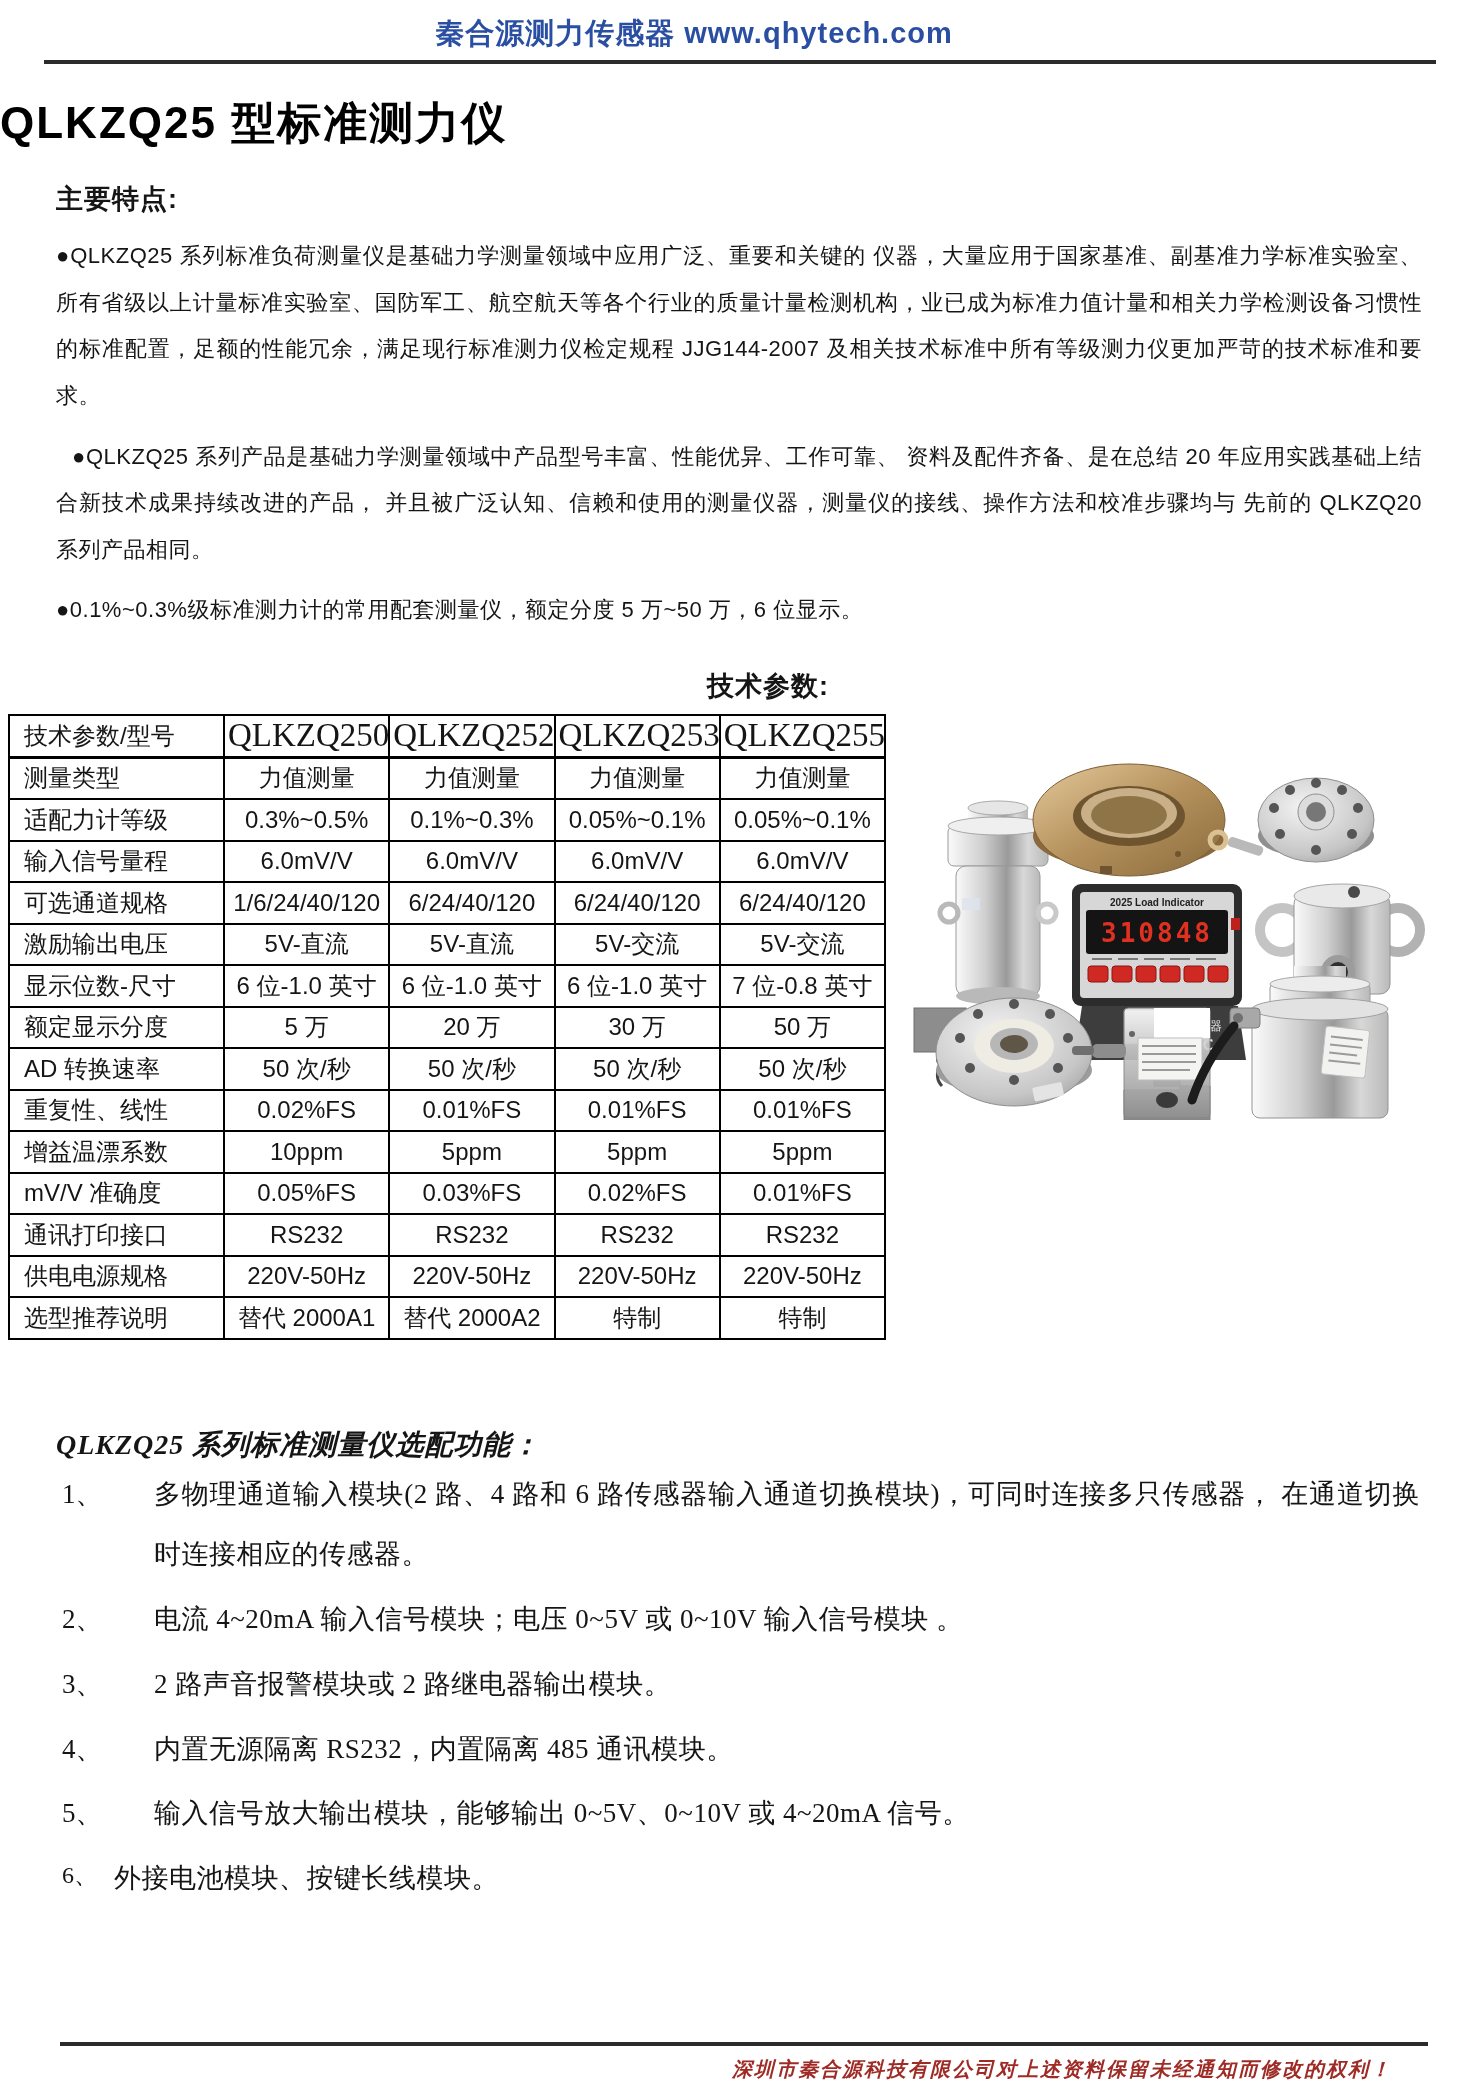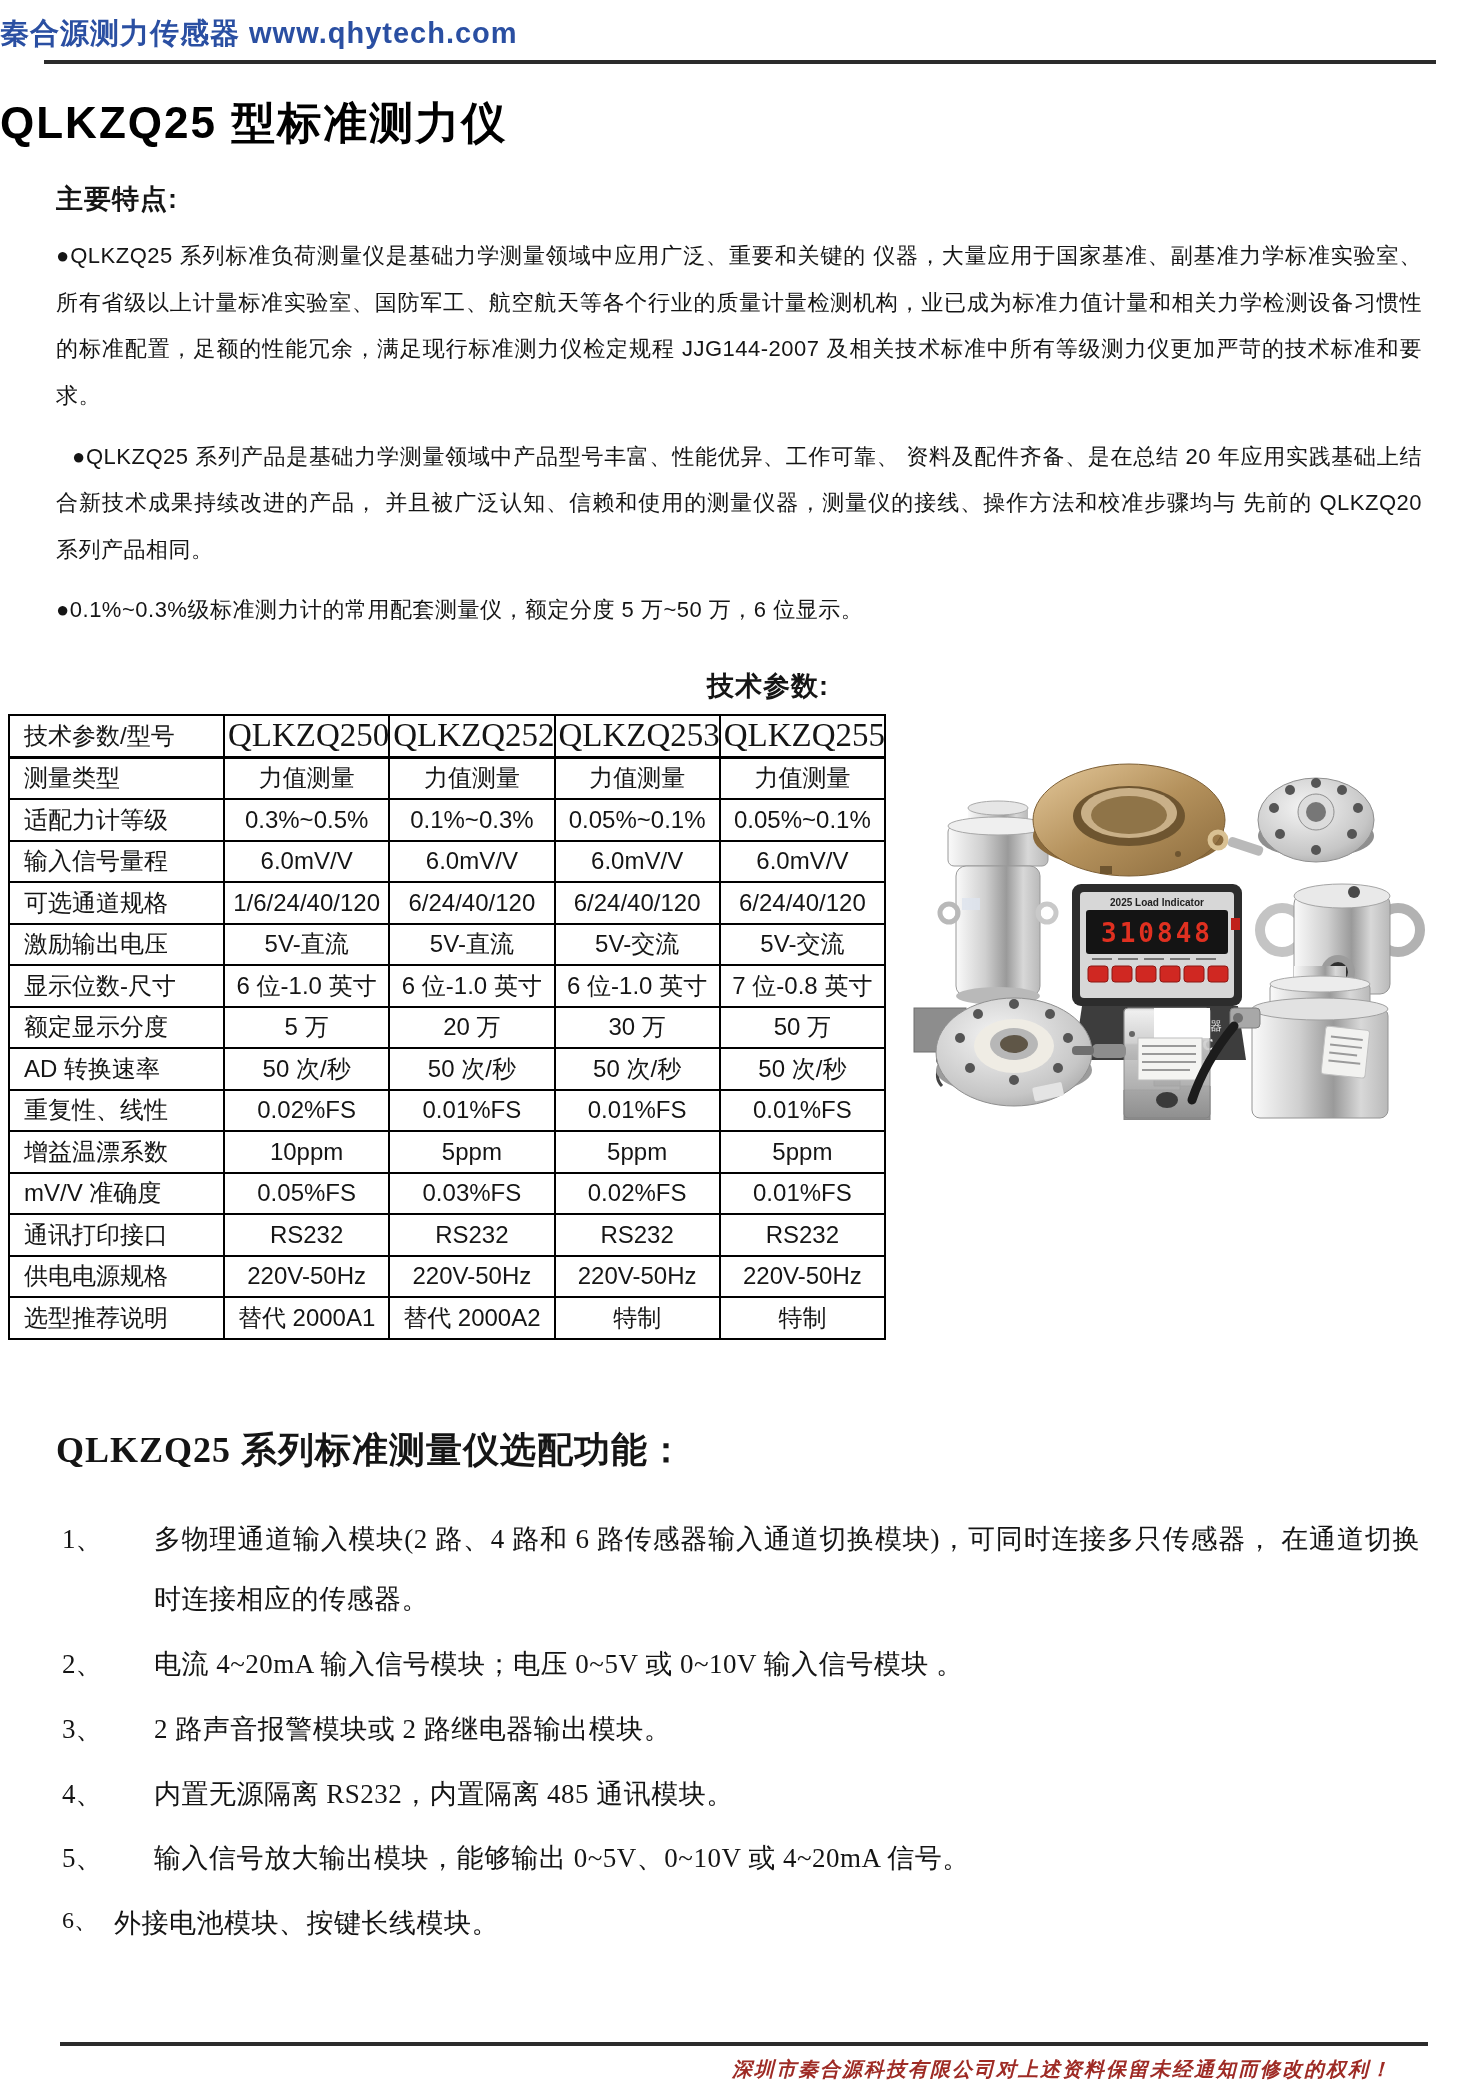--- a/index.html
+++ b/index.html
@@ -8,21 +8,21 @@
     width:1480px;height:2093px;
     margin:0 auto;
     background:#ffffff;
     font-family:"Liberation Sans","DejaVu Sans",sans-serif;
     color:#151515;
     overflow:hidden;
   }
   
   .brand-line{
     padding:14px 92px 4px 0;
-    text-align:left;
+    text-align:center;
     font-size:29px;
     font-weight:bold;
     color:#2a4fa2;
     letter-spacing:1px;
   }
   .top-rule{
     margin:2px 44px 0 44px;
     border:0;border-top:4px solid #2b2b2b;
   }
   
@@ -74,21 +74,21 @@
   .spec-table thead th.model{
     font-family:"Liberation Serif","DejaVu Serif",serif;
     font-size:33px;
   }
   
   .photo-wrap{width:592px;height:412px;margin:-6px 0 0 0;}
   
   .options{margin:86px 60px 0 56px;}
   .options-heading{
     font-family:"Liberation Serif","DejaVu Serif",serif;
-    font-size:36px;font-weight:600;letter-spacing:1px;margin-bottom:34px;
+    font-size:28px;font-weight:600;letter-spacing:1px;font-style:italic;
   }
   .option-item{
     display:flex;
     font-family:"Liberation Serif","DejaVu Serif",serif;
     font-size:27px;
     line-height:2.25;
     margin-bottom:4px;
   }
   .option-num{flex:0 0 92px;padding-left:6px;}
   .option-item.tight .option-num{flex-basis:52px;font-size:24px;}

